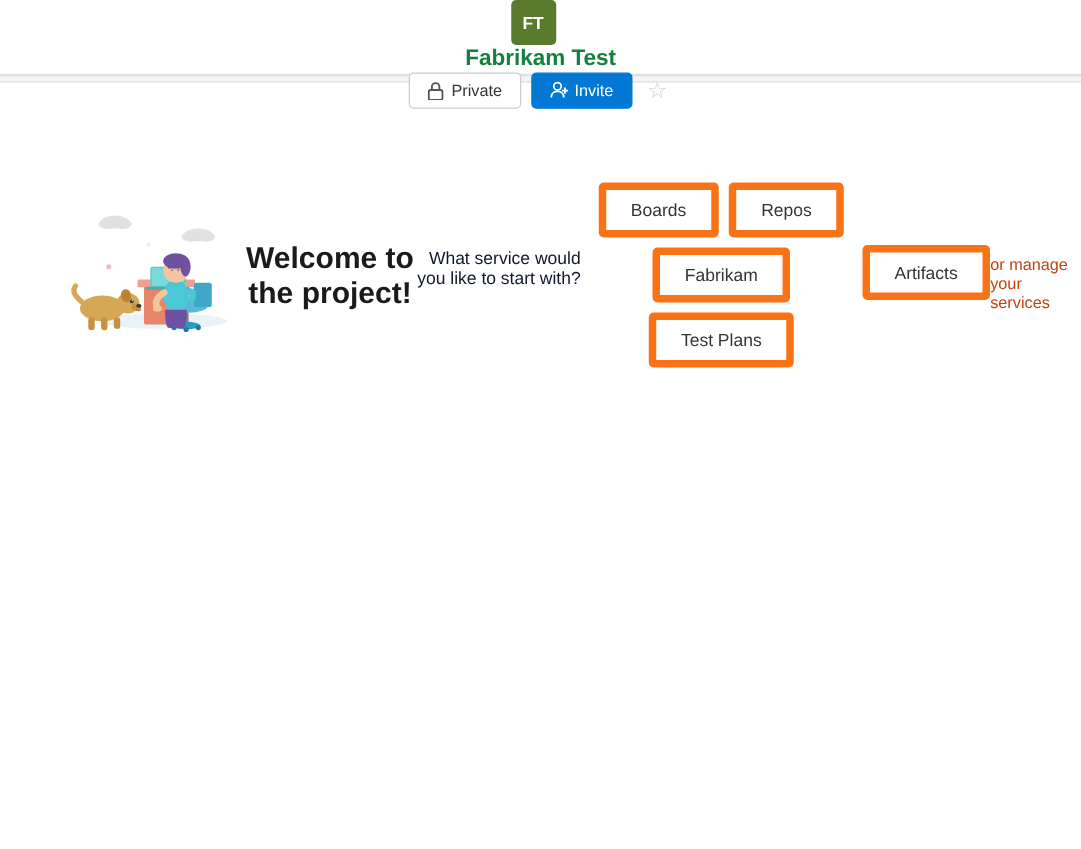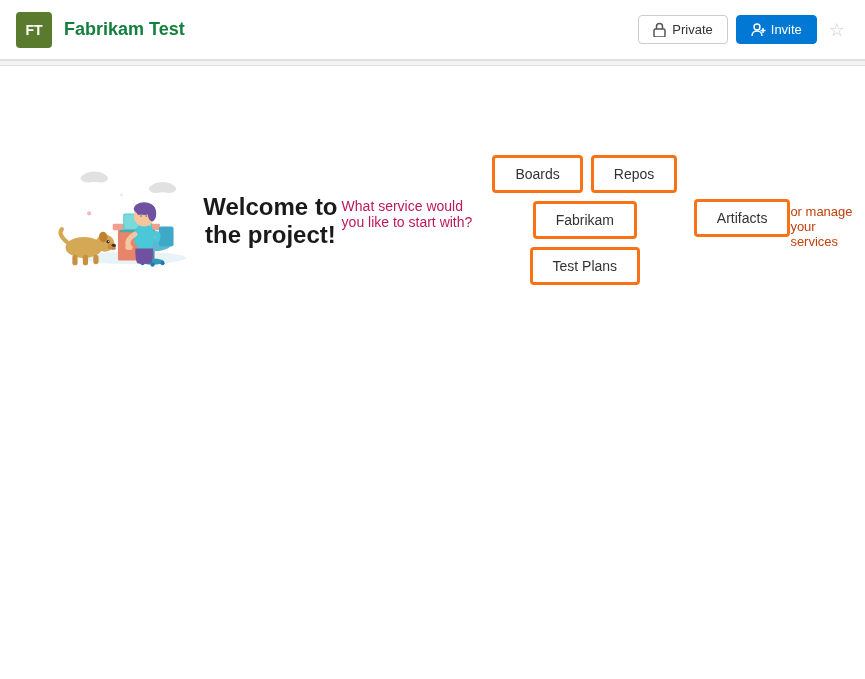--- a/index.html
+++ b/index.html
@@ -6,20 +6,21 @@
     body { font-family: -apple-system, BlinkMacSystemFont, 'Segoe UI', sans-serif; background: #fff; width: 865px; height: 679px; overflow: hidden; }
 
     
     .header {
       display: flex;
       align-items: center;
       padding: 0 16px;
       height: 60px;
       border-bottom: 1px solid #e0e0e0;
       background: #fff;
+      flex-direction: column;
     }
     .logo-badge {
       width: 36px;
       height: 36px;
       background: #5a7a2e;
       border-radius: 4px;
       display: flex;
       align-items: center;
       justify-content: center;
       color: #fff;
@@ -105,36 +106,36 @@
     
     .welcome-title {
       font-size: 24px;
       font-weight: 700;
       color: #1a1a1a;
       margin-bottom: 10px;
       text-align: center;
     }
     .welcome-subtitle {
       font-size: 14px;
-      color: #be185d;
+      color: #0f172a;
       margin-bottom: 24px;
-      text-align: left;
+      text-align: right;
     }
 
     
     .service-buttons {
       display: flex;
       flex-wrap: wrap;
       justify-content: center;
       gap: 8px;
       margin-bottom: 12px;
     }
     .service-btn {
       padding: 8px 20px;
-      border: 3px solid #f97316;
+      border: 6px solid #f97316;
       border-radius: 4px;
       background: #fff;
       font-size: 14px;
       color: #333;
       cursor: pointer;
     }
 
     .service-row2 {
       display: flex;
       justify-content: center;

